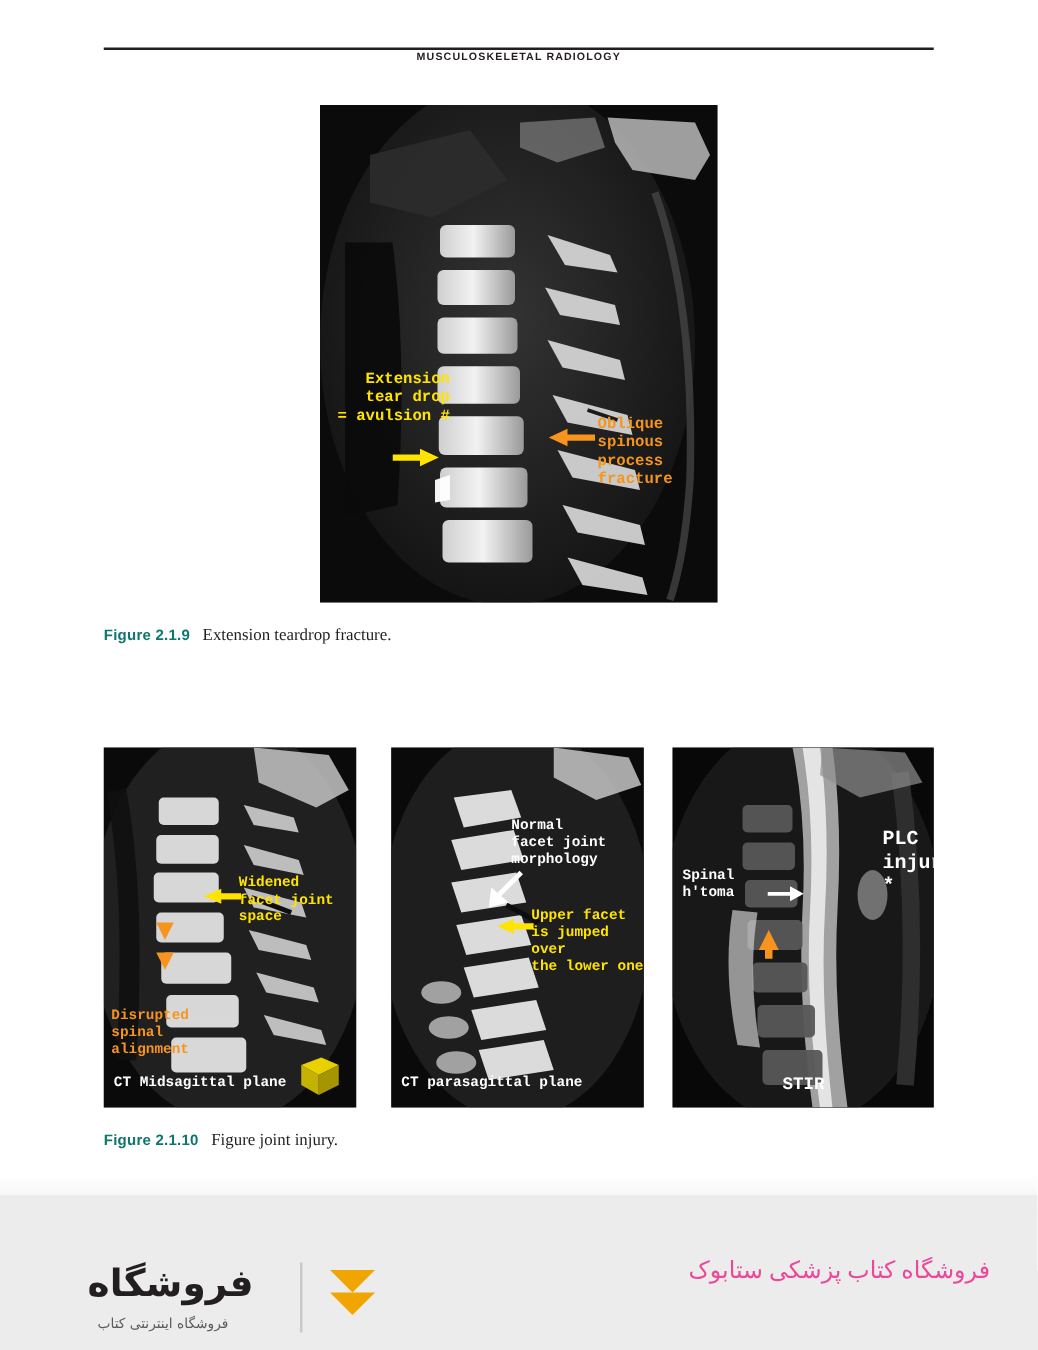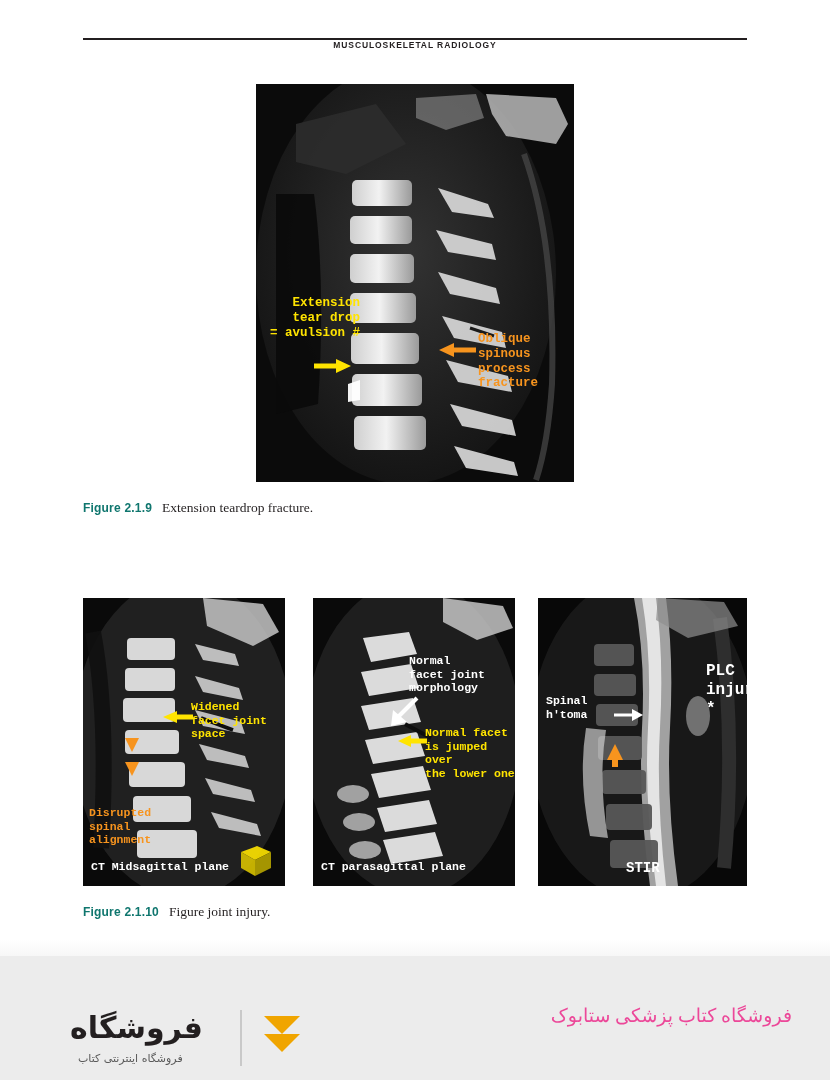--- a/index.html
+++ b/index.html
@@ -345,21 +345,21 @@
     <svg class="arrow" style="left:74px; top:96px;" width="34" height="34" viewBox="0 0 34 34">
       <path d="M30 4 L12 22" stroke="#ffffff" stroke-width="4"></path>
       <path d="M4 32 L6 16 L20 28 Z" fill="#ffffff"></path>
     </svg>
 
     <svg class="arrow" style="left:84px; top:136px;" width="30" height="14" viewBox="0 0 30 14">
       <path d="M30 7 L12 7" stroke="#ffe400" stroke-width="5"></path>
       <path d="M14 1 L1 7 L14 13 Z" fill="#ffe400"></path>
     </svg>
     <div class="lbl lbl-yellow" style="left:112px; top:128px; width:92px; font-size:11.5px;">
-      <div style="white-space:pre-line;">Normal facet
+      <div style="white-space:pre-line;">Upper facet
 is jumped over
 the lower one</div>
     </div>
 
     <div class="lbl lbl-white" style="left:8px; top:262px; font-size:11.5px;">CT parasagittal plane</div>
   </div>
 
   <div class="fig10-img" id="fig10c">
     <svg class="ct-bg" viewBox="0 0 209 288" preserveAspectRatio="none">
       <rect x="0" y="0" width="209" height="288" fill="#080808"></rect>

